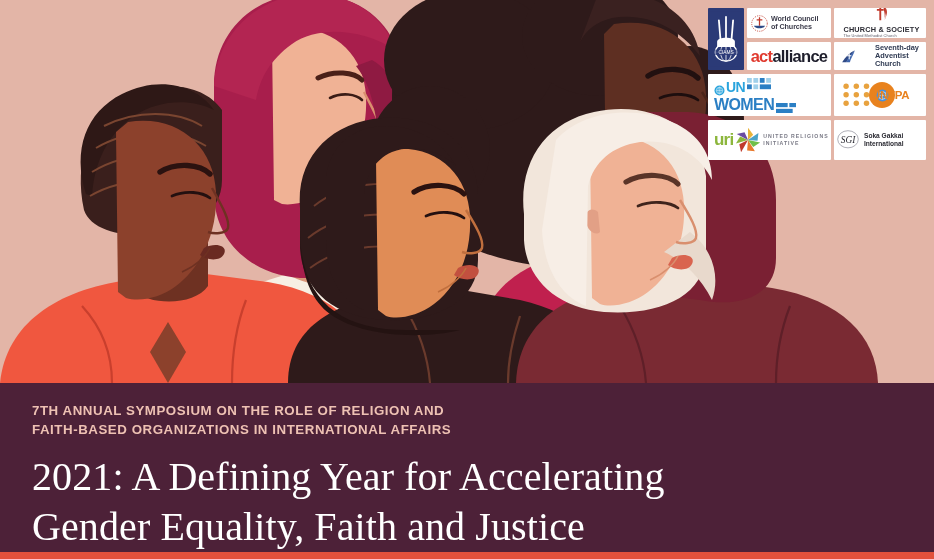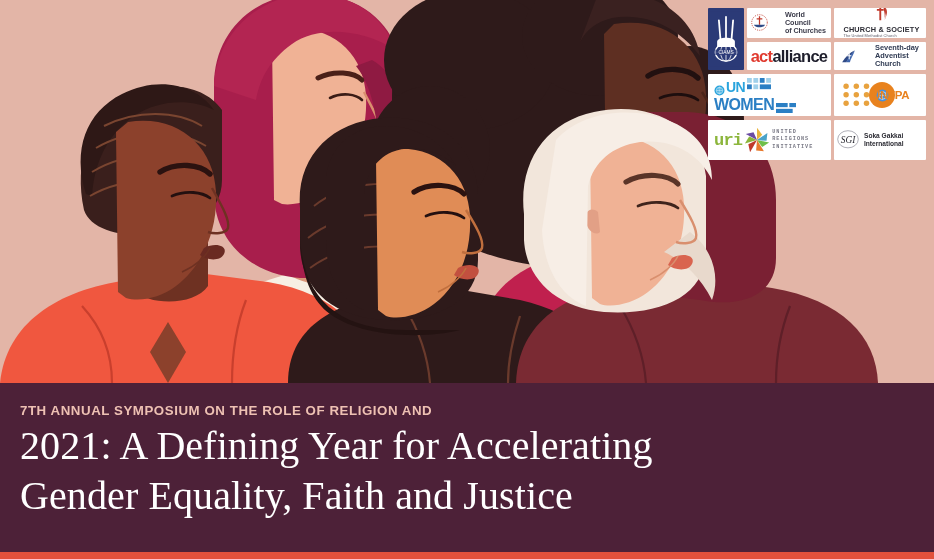--- a/index.html
+++ b/index.html
@@ -44,21 +44,21 @@
     align-items:center;
     justify-content:center;
     overflow:hidden;
     padding:1px 2px;
   }
   .logo-box.navy { background:#2b3a77; }
 
   
   .navy-badge { width:100%; height:100%; position:relative; }
 
-  .wcc { display:flex; align-items:center; gap:17px; width:100%; padding-left:2px; }
+  .wcc { display:flex; align-items:center; gap:3px; width:100%; padding-left:2px; }
   .wcc-mark { width:17px; height:17px; flex:0 0 17px; position:relative; }
   .wcc-txt {
     font-size:7.2px; font-weight:bold; line-height:1.08;
     color:#3b3b4a; letter-spacing:-0.1px;
   }
 
   .cs { display:flex; align-items:center; gap:3px; width:100%; padding-left:3px;flex-direction:column; }
   .cs-mark { width:12px; height:20px; flex:0 0 12px; }
   .cs-txt { line-height:1.05; }
   .cs-t1 { font-size:7.3px; font-weight:bold; color:#2b2b33; letter-spacing:0.2px; }
@@ -85,47 +85,48 @@
   .unfpa-circ {
     width:26px; height:26px; border-radius:50%;
     background:#e8821e; margin-left:-6px; position:relative; flex:0 0 26px;
     display:flex; align-items:center; justify-content:center;
   }
   .unfpa-word {
     position:absolute; left:36px; font-size:11.5px; font-weight:bold;
     color:#e8821e; letter-spacing:-0.3px;
   }
 
-  .uri { display:flex; align-items:center; gap:2px; width:100%; padding-left:4px;font-family:Liberation Mono, monospace;}
+  .uri { display:flex; align-items:center; gap:2px; width:100%; padding-left:4px;}
   .uri-word { font-size:17px; font-weight:bold; color:#8cb63c; letter-spacing:-0.8px;}
   .uri-star { width:26px; height:26px; flex:0 0 26px;}
   .uri-txt { font-size:5.2px; color:#7a7a86; line-height:1.35; letter-spacing:1px; font-weight:600;}
 
   .sgi { display:flex; align-items:center; gap:4px; width:100%; }
   .sgi-mark { width:24px; height:22px; flex:0 0 24px;}
   .sgi-txt { font-size:6.6px; color:#2b2b33; line-height:1.2; font-weight:600;}
 
   
   #band {
     position:absolute;
     left:0; top:383px; width:934px; height:176px;
     background:#4d2138;
     z-index:10;
   }
-  #band-inner { padding:19px 28px 0 20px; }
+  #band-inner { padding:19px 28px 0 32px; }
 
   #eyebrow {
     color:#eec1b3;
     font-size:13.3px;
     font-weight:bold;
     letter-spacing:0.55px;
     line-height:1.42;
     text-transform:uppercase;
   }
   #headline {
+    margin-top:12px;
     color:#ffffff;
     font-family:"Liberation Serif", serif;
     font-size:40px;
     line-height:1.26;
     letter-spacing:0.1px;
   }
   #bottom-rule {
     position:absolute;
     left:0; bottom:0; width:934px; height:7px;
     background:#e2503c;
@@ -463,20 +464,21 @@
         </span>
       </div>
     </div>
 
   </div>
 
   <div id="band">
     <div id="band-inner">
       <div id="eyebrow">
         <div>7TH ANNUAL SYMPOSIUM ON THE ROLE OF RELIGION AND</div>
+        <div>FAITH-BASED ORGANIZATIONS IN INTERNATIONAL AFFAIRS</div>
       </div>
       <div id="headline">
         <div>2021: A Defining Year for Accelerating</div>
         <div>Gender Equality, Faith and Justice</div>
       </div>
     </div>
     <div id="bottom-rule"></div>
   </div>
 
 </div>

